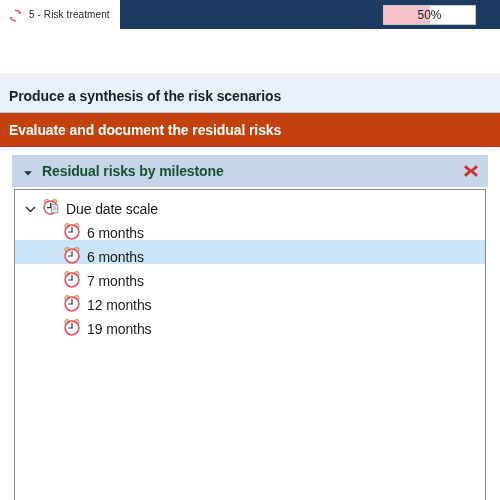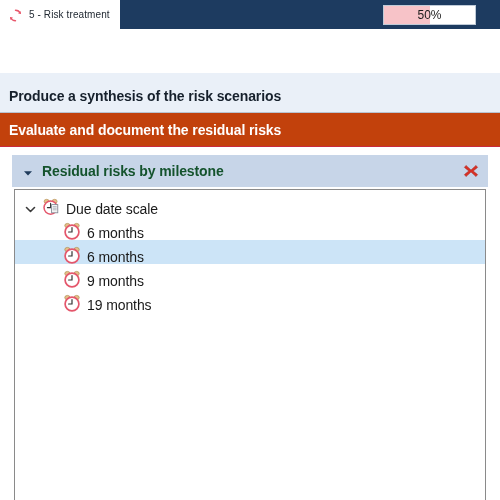--- a/index.html
+++ b/index.html
@@ -302,32 +302,43 @@
 
       <div class="tree-row child">
         <span class="clock">
           <svg viewBox="0 0 18 18" width="18" height="18">
             <ellipse cx="4.4" cy="3.6" rx="2.6" ry="2.2" fill="#e4c08a" stroke="#b08b4e" stroke-width="0.7"></ellipse>
             <ellipse cx="13.6" cy="3.6" rx="2.6" ry="2.2" fill="#e4c08a" stroke="#b08b4e" stroke-width="0.7"></ellipse>
             <circle cx="9" cy="10" r="6.9" fill="#ffffff" stroke="#e4566b" stroke-width="1.7"></circle>
             <path d="M9 5.6 L9 10 L5.6 10" fill="none" stroke="#333" stroke-width="1.2" stroke-linecap="round"></path>
           </svg>
         </span>
-        <span class="node-label">9 months</span>
-      </div>
-
+        <span class="node-label">7 months</span>
+      </div>
 
       <div class="tree-row child">
         <span class="clock">
           <svg viewBox="0 0 18 18" width="18" height="18">
             <ellipse cx="4.4" cy="3.6" rx="2.6" ry="2.2" fill="#e4c08a" stroke="#b08b4e" stroke-width="0.7"></ellipse>
             <ellipse cx="13.6" cy="3.6" rx="2.6" ry="2.2" fill="#e4c08a" stroke="#b08b4e" stroke-width="0.7"></ellipse>
             <circle cx="9" cy="10" r="6.9" fill="#ffffff" stroke="#e4566b" stroke-width="1.7"></circle>
             <path d="M9 5.6 L9 10 L5.6 10" fill="none" stroke="#333" stroke-width="1.2" stroke-linecap="round"></path>
           </svg>
         </span>
+        <span class="node-label">12 months</span>
+      </div>
+
+      <div class="tree-row child">
+        <span class="clock">
+          <svg viewBox="0 0 18 18" width="18" height="18">
+            <ellipse cx="4.4" cy="3.6" rx="2.6" ry="2.2" fill="#e4c08a" stroke="#b08b4e" stroke-width="0.7"></ellipse>
+            <ellipse cx="13.6" cy="3.6" rx="2.6" ry="2.2" fill="#e4c08a" stroke="#b08b4e" stroke-width="0.7"></ellipse>
+            <circle cx="9" cy="10" r="6.9" fill="#ffffff" stroke="#e4566b" stroke-width="1.7"></circle>
+            <path d="M9 5.6 L9 10 L5.6 10" fill="none" stroke="#333" stroke-width="1.2" stroke-linecap="round"></path>
+          </svg>
+        </span>
         <span class="node-label">19 months</span>
       </div>
 
     </div>
   </div>
 
 </div>
 
 </body></html>

